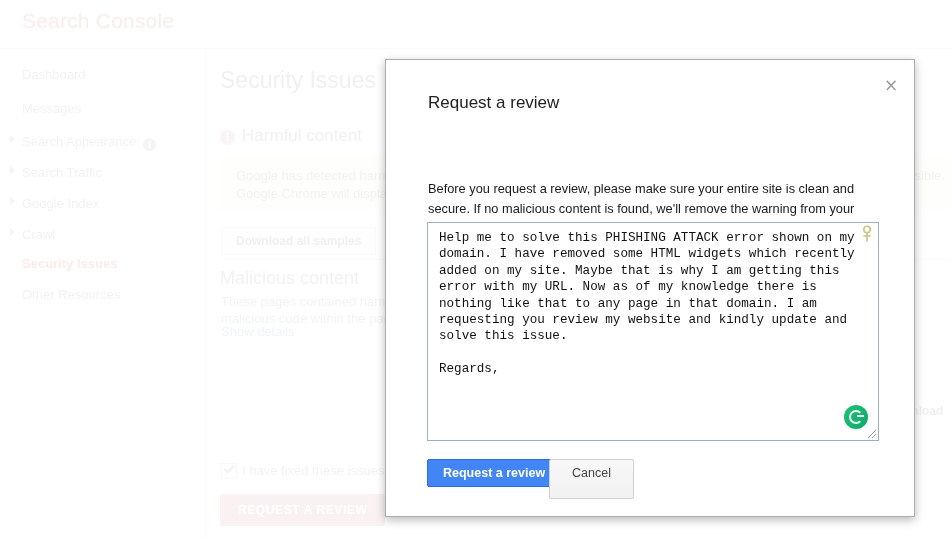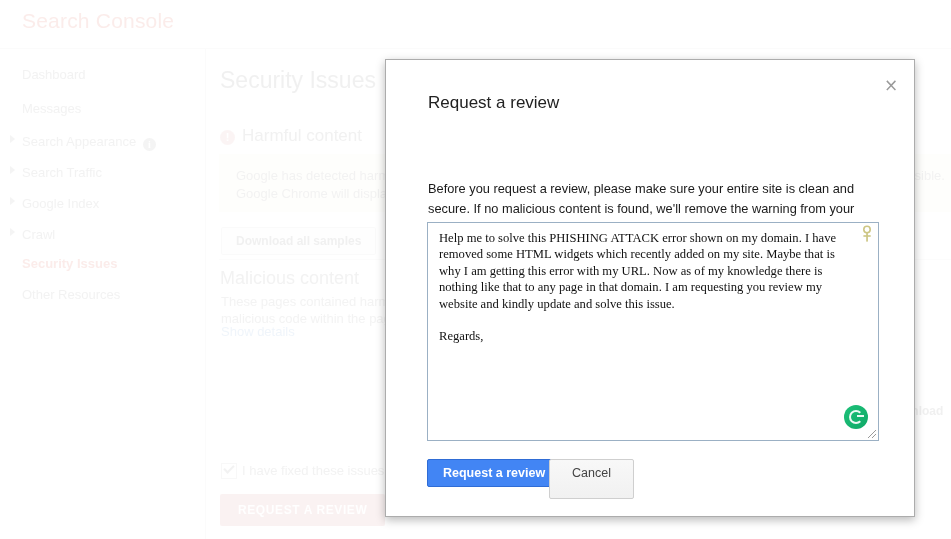--- a/index.html
+++ b/index.html
@@ -256,21 +256,21 @@
     background: #fff;
   }
   #textarea-text {
     position: absolute;
     left: 11px; top: 7px;
     width: 420px;
     font-size: 12.6px;
     line-height: 16.4px;
     color: #111;
     white-space: pre-wrap;
-    font-family: Liberation Serif, serif;
+    font-family: Liberation Mono, monospace;
   }
   #pin-icon {
     position: absolute;
     right: 4px; top: 2px;
     width: 14px; height: 18px;
   }
   #grammarly-icon {
     position: absolute;
     right: 10px; bottom: 11px;
     width: 24px; height: 24px;

